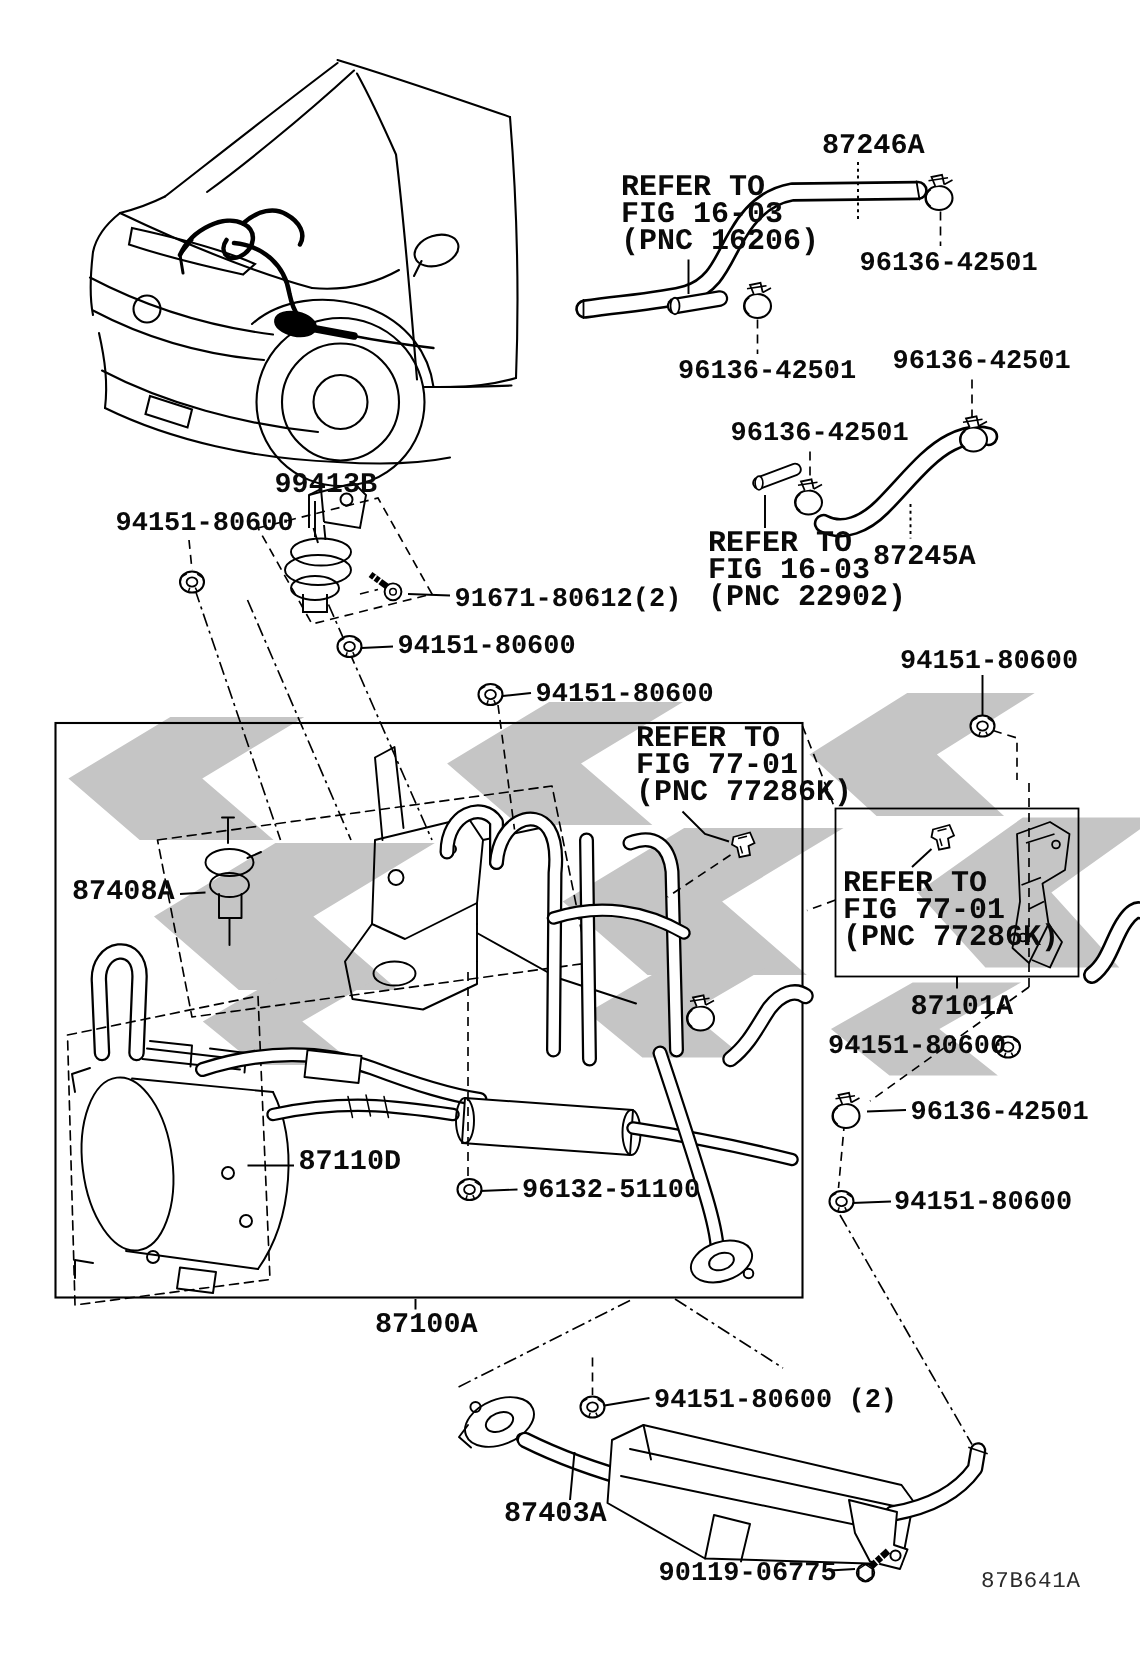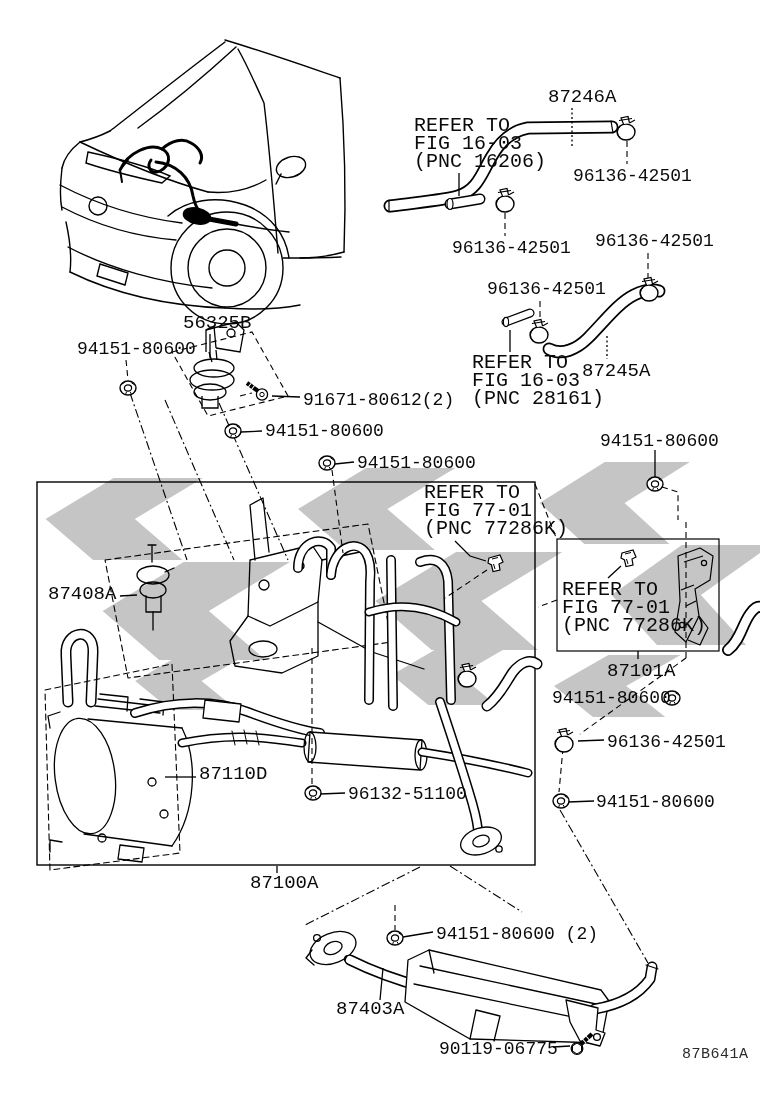--- a/index.html
+++ b/index.html
@@ -1,23 +1,23 @@
 <!DOCTYPE html>
 <html><head>
 <meta charset="utf-8">
 <style>
   html,body{margin:0;padding:0;background:#ffffff;}
   #canvas{position:relative;width:760px;height:1112px;background:#fff;overflow:hidden;
           font-family:"Liberation Mono","DejaVu Sans Mono",monospace;}
   svg{position:absolute;left:0;top:0;}
-  .lbl{position:absolute;white-space:nowrap;color:#0a0a0a;font-weight:normal;line-height:1;}
+  .lbl{position:absolute;white-space:nowrap;color:#0a0a0a;font-weight:bold;line-height:1;}
   .pn{font-size:18px;}           
   .pt{font-size:19px;}           
   .rf{font-size:20px;line-height:18px;}  
-  .code{font-size:15px;font-weight:normal;color:#2b2b2b;letter-spacing:0.5px;margin-left:28px;}
+  .code{font-size:15px;font-weight:normal;color:#2b2b2b;letter-spacing:0.5px;}
   .rf span{display:block;}
 </style>
 </head>
 <body>
 
 <div id="canvas">
 
 <svg width="760" height="1112" viewBox="0 0 760 1112">
   <defs>
     <polygon id="wm-chev" points="140,0 55,0 0,50 55,100 140,100 85,50"></polygon>
@@ -327,24 +327,24 @@
 <div class="lbl pn" style="left:573px;top:167px">96136-42501</div>
 <div class="lbl pn" style="left:452px;top:239px">96136-42501</div>
 <div class="lbl pn" style="left:595px;top:232px">96136-42501</div>
 <div class="lbl pn" style="left:487px;top:280px">96136-42501</div>
 
 <div class="lbl pt" style="left:582px;top:362px">87245A</div>
 
 <div class="lbl rf" style="left:472px;top:354px">
   <span>REFER TO</span>
   <span>FIG 16-03</span>
-  <span>(PNC 28161)</span>
-</div>
-
-<div class="lbl pt" style="left:183px;top:314px">56325B</div>
+  <span>(PNC 22902)</span>
+</div>
+
+<div class="lbl pt" style="left:183px;top:314px">99413B</div>
 <div class="lbl pn" style="left:77px;top:340px">94151-80600</div>
 <div class="lbl pn" style="left:303px;top:391px">91671-80612(2)</div>
 <div class="lbl pn" style="left:265px;top:422px">94151-80600</div>
 <div class="lbl pn" style="left:357px;top:454px">94151-80600</div>
 <div class="lbl pn" style="left:600px;top:432px">94151-80600</div>
 
 <div class="lbl rf" style="left:424px;top:484px">
   <span>REFER TO</span>
   <span>FIG 77-01</span>
   <span>(PNC 77286K)</span>

